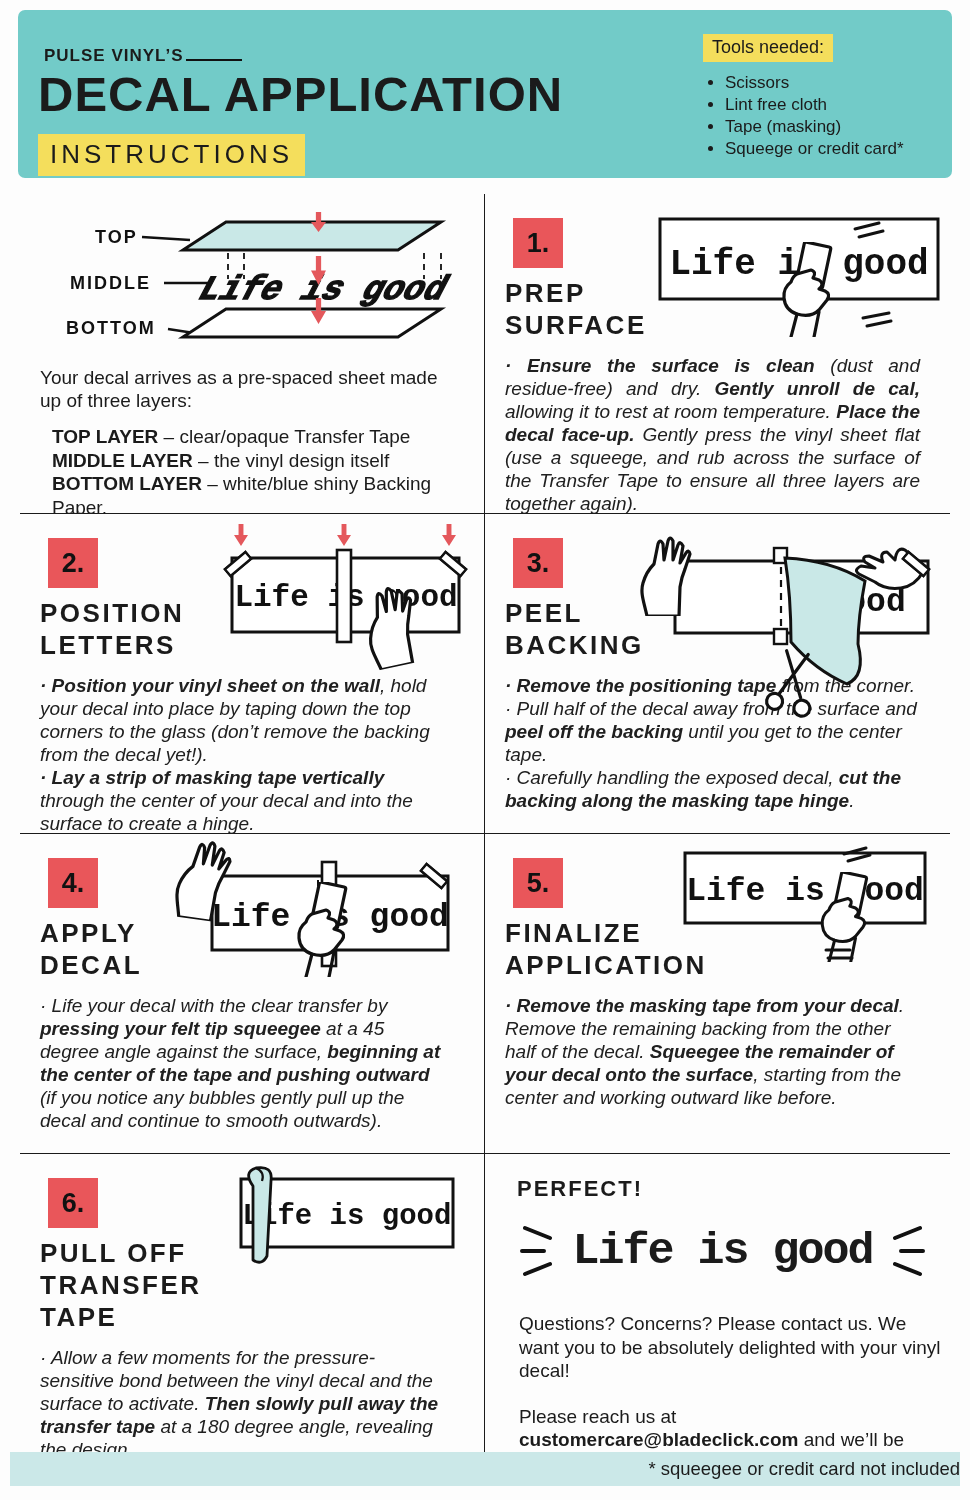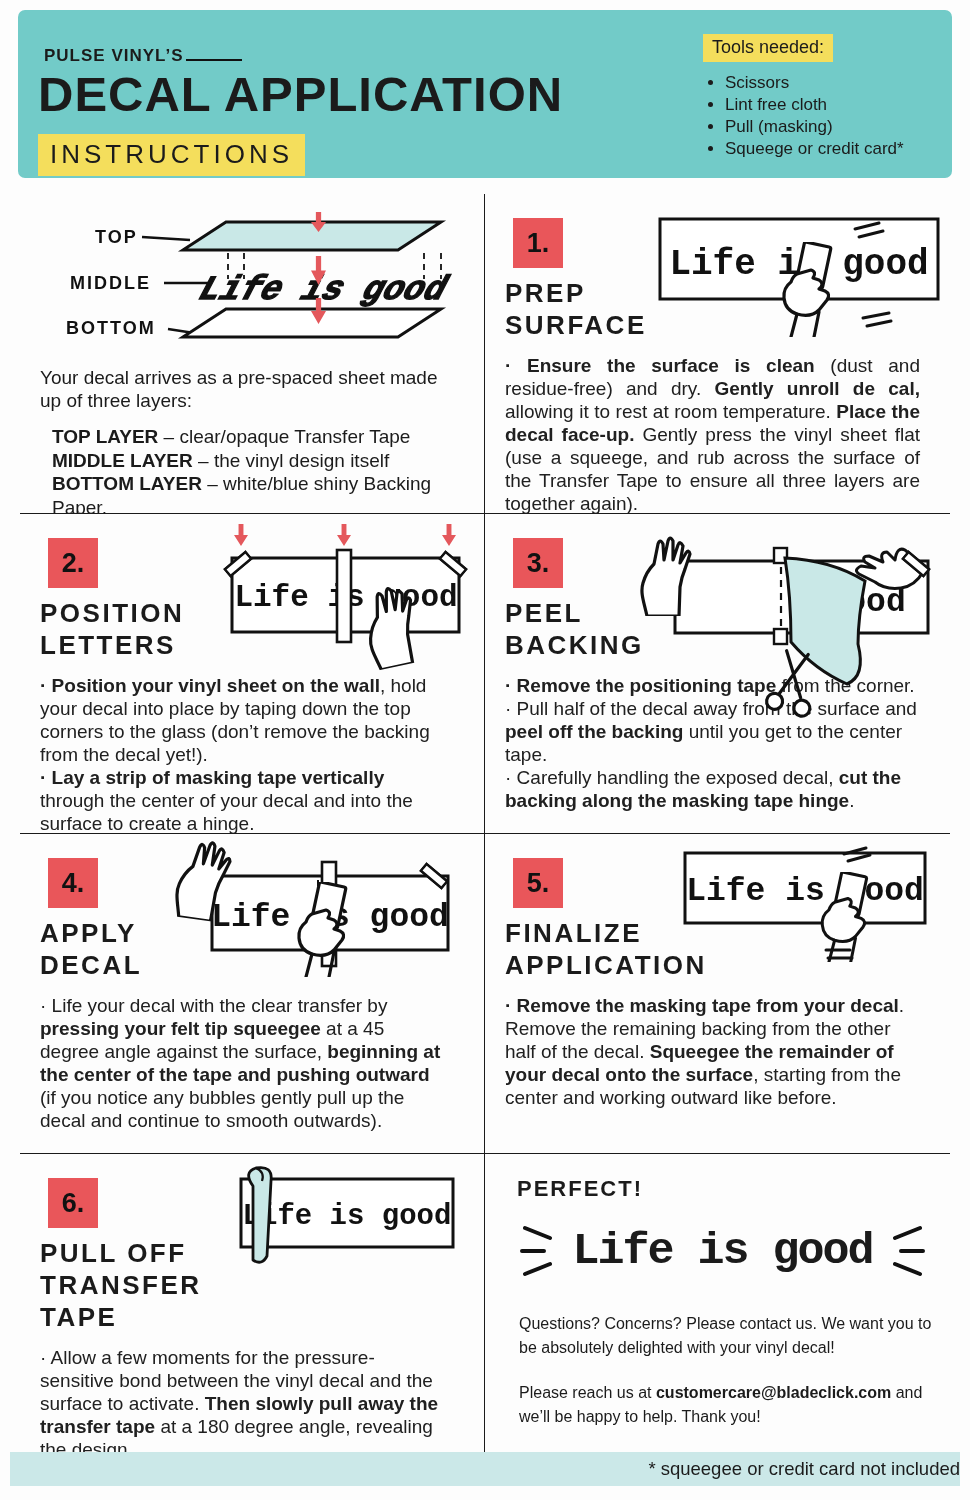--- a/index.html
+++ b/index.html
@@ -23,37 +23,37 @@
 
   
   .grid{margin:0 20px; display:grid; grid-template-columns:465px 465px; grid-template-rows:320px 320px 320px 298px;}
   .cell{position:relative; padding:0 10px 0 20px; overflow:hidden;}
   .cell.colL{border-right:1.5px solid var(--line);}
   .cell.rowline{border-bottom:1.5px solid var(--line);}
 
   .num{width:50px; height:50px; background:var(--red); color:#111; font-size:27px; font-weight:bold;
        display:flex; align-items:center; justify-content:center; margin:24px 0 0 8px;}
   .step-title{margin-top:9px; font-size:26px; font-weight:bold; letter-spacing:2.5px; line-height:32px; white-space:pre-line;}
-  .step-body{margin-top:13px; font-size:19px; line-height:23px; width:402px; color:#202020;}
+  .step-body{margin-top:13px; font-size:19px; line-height:23px; width:402px; color:#202020;font-style:italic;}
   .colR .step-body{width:415px;}
   .step-body p{margin:0;}
   .step-body b{font-weight:700;}
   .justify p{text-align:justify;}
 
   .illus{position:absolute;}
 
   
   .intro-lead{margin-top:172px; font-size:19px; line-height:23px; width:408px; margin-left:0;}
   .intro-layers{margin-top:13px; font-size:19px; line-height:23.5px; width:408px; margin-left:12px;}
 
   
   .perfect-title{margin:22px 0 0 12px; font-size:22px; font-weight:bold; letter-spacing:2px;}
   .decal-row{margin-top:22px; display:flex; align-items:center; justify-content:center; gap:18px;}
   .decal-big{font-family:"Liberation Mono", monospace; font-weight:bold; font-size:45px; letter-spacing:-2px; white-space:nowrap;}
-  .finale-p{margin:34px 0 0 14px; font-size:16px; line-height:23.5px; width:424px;}
+  .finale-p{margin:34px 0 0 14px; font-size:19px; line-height:23.5px; width:424px;}
   .finale-p + .finale-p{margin-top:22px;}
 
   
   .footer{margin:0 10px; height:34px; background:var(--teal-light); text-align:right;
           font-size:18.5px; line-height:34px; padding-right:0;}
 
   
   .decal-txt{font-family:"Liberation Mono", monospace; font-weight:bold; fill:#111;}
   .lbl-txt{font-family:"Liberation Sans", sans-serif; font-weight:bold; font-size:18px; letter-spacing:2px; fill:#111;}
   svg .stroke{stroke:#111; fill:none; stroke-linecap:round;}
@@ -87,21 +87,21 @@
 
   <div class="header">
     <div class="brand"><span>PULSE VINYL’S</span><span class="brand-rule"></span></div>
     <div class="main-title">DECAL APPLICATION</div>
     <div class="subtitle">INSTRUCTIONS</div>
     <div class="tools">
       <span class="tools-label">Tools needed:</span>
       <ul>
         <li>Scissors</li>
         <li>Lint free cloth</li>
-        <li>Pull (masking)</li>
+        <li>Tape (masking)</li>
         <li>Squeege or credit card*</li>
       </ul>
     </div>
   </div>
 
   <div class="grid">
 
     <div class="cell colL rowline">
       <svg class="illus" style="left:18px; top:18px;" width="430" height="142" viewBox="0 0 430 142">
         <text class="lbl-txt" x="57" y="31">TOP</text>

